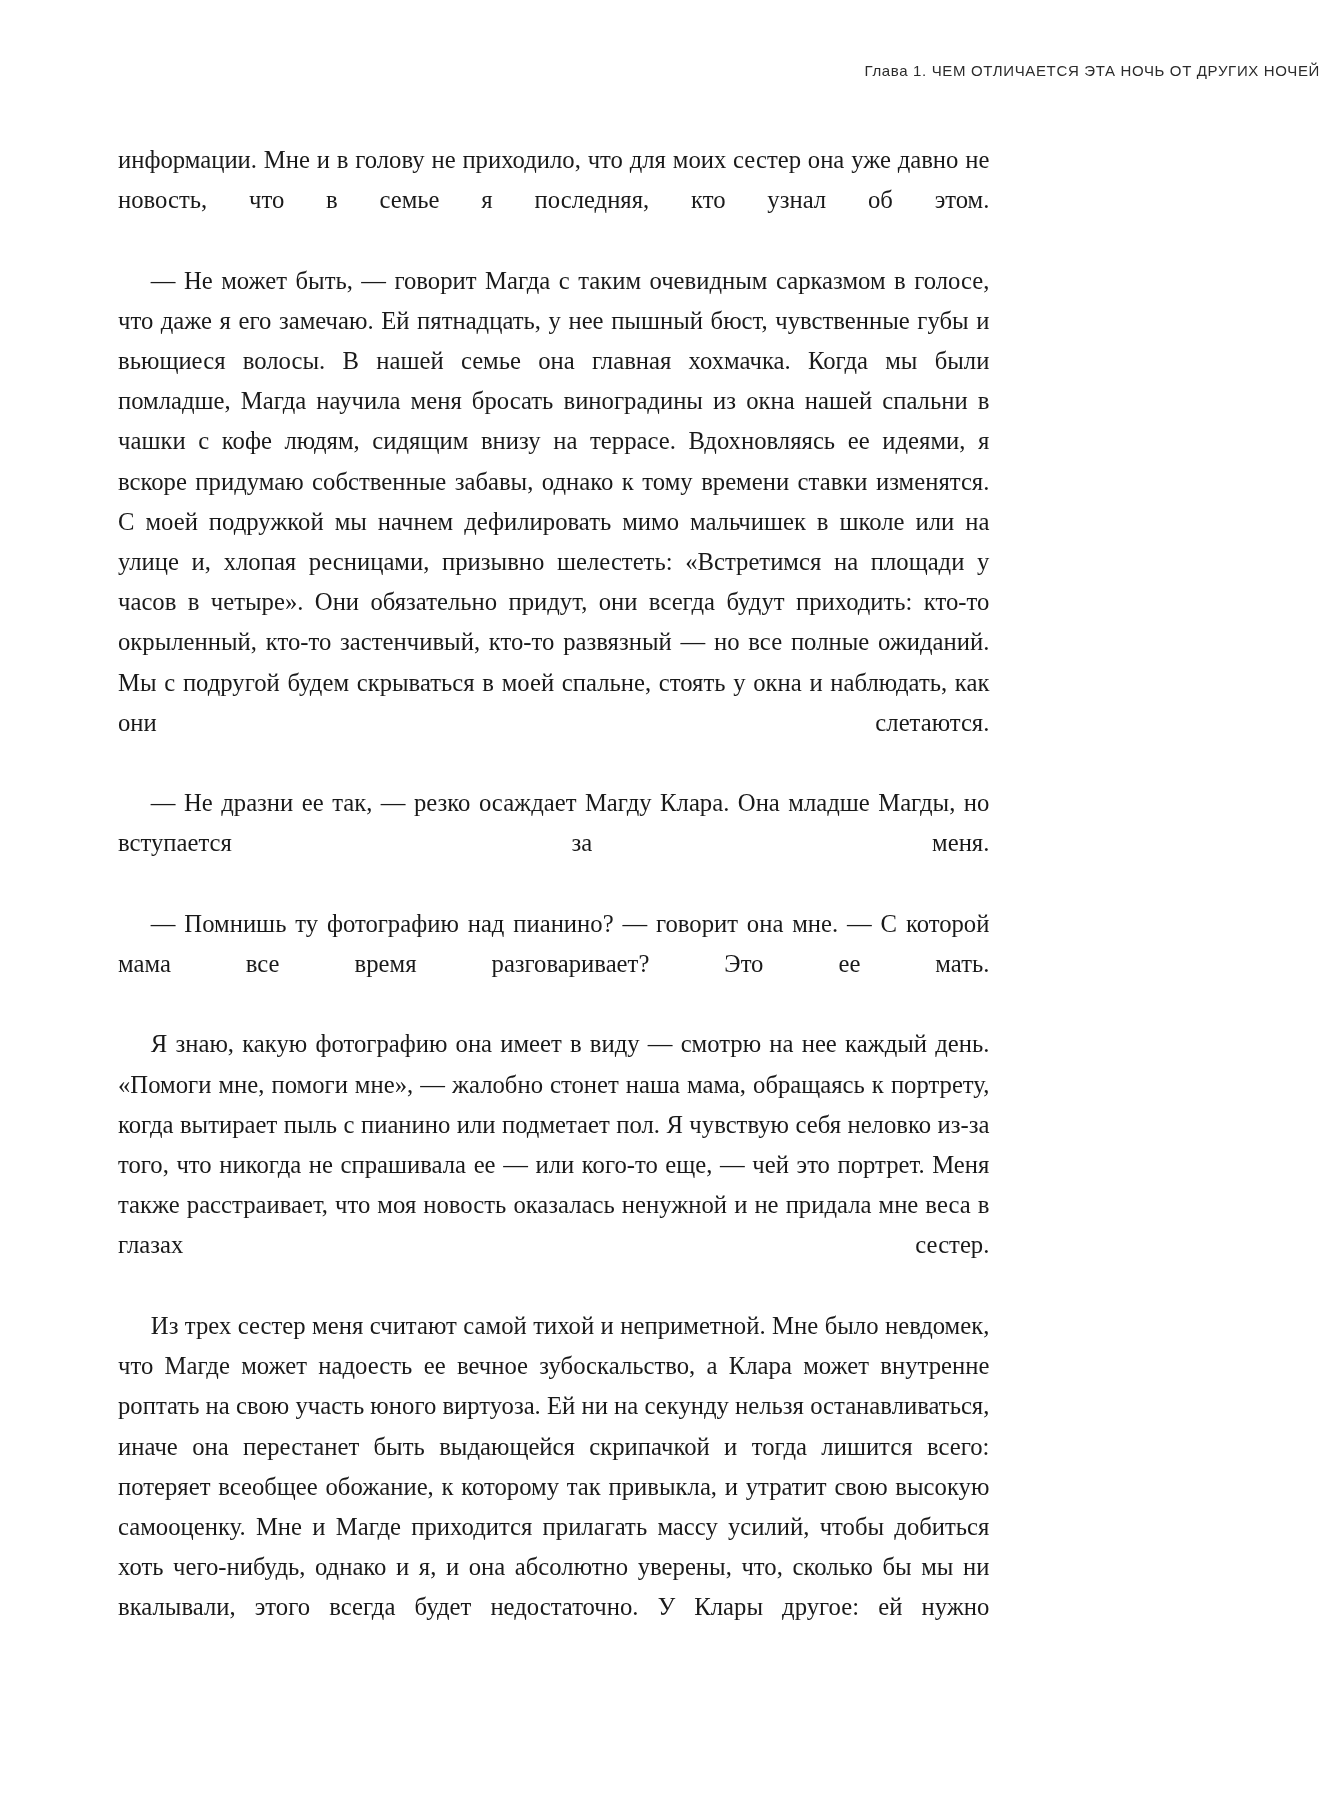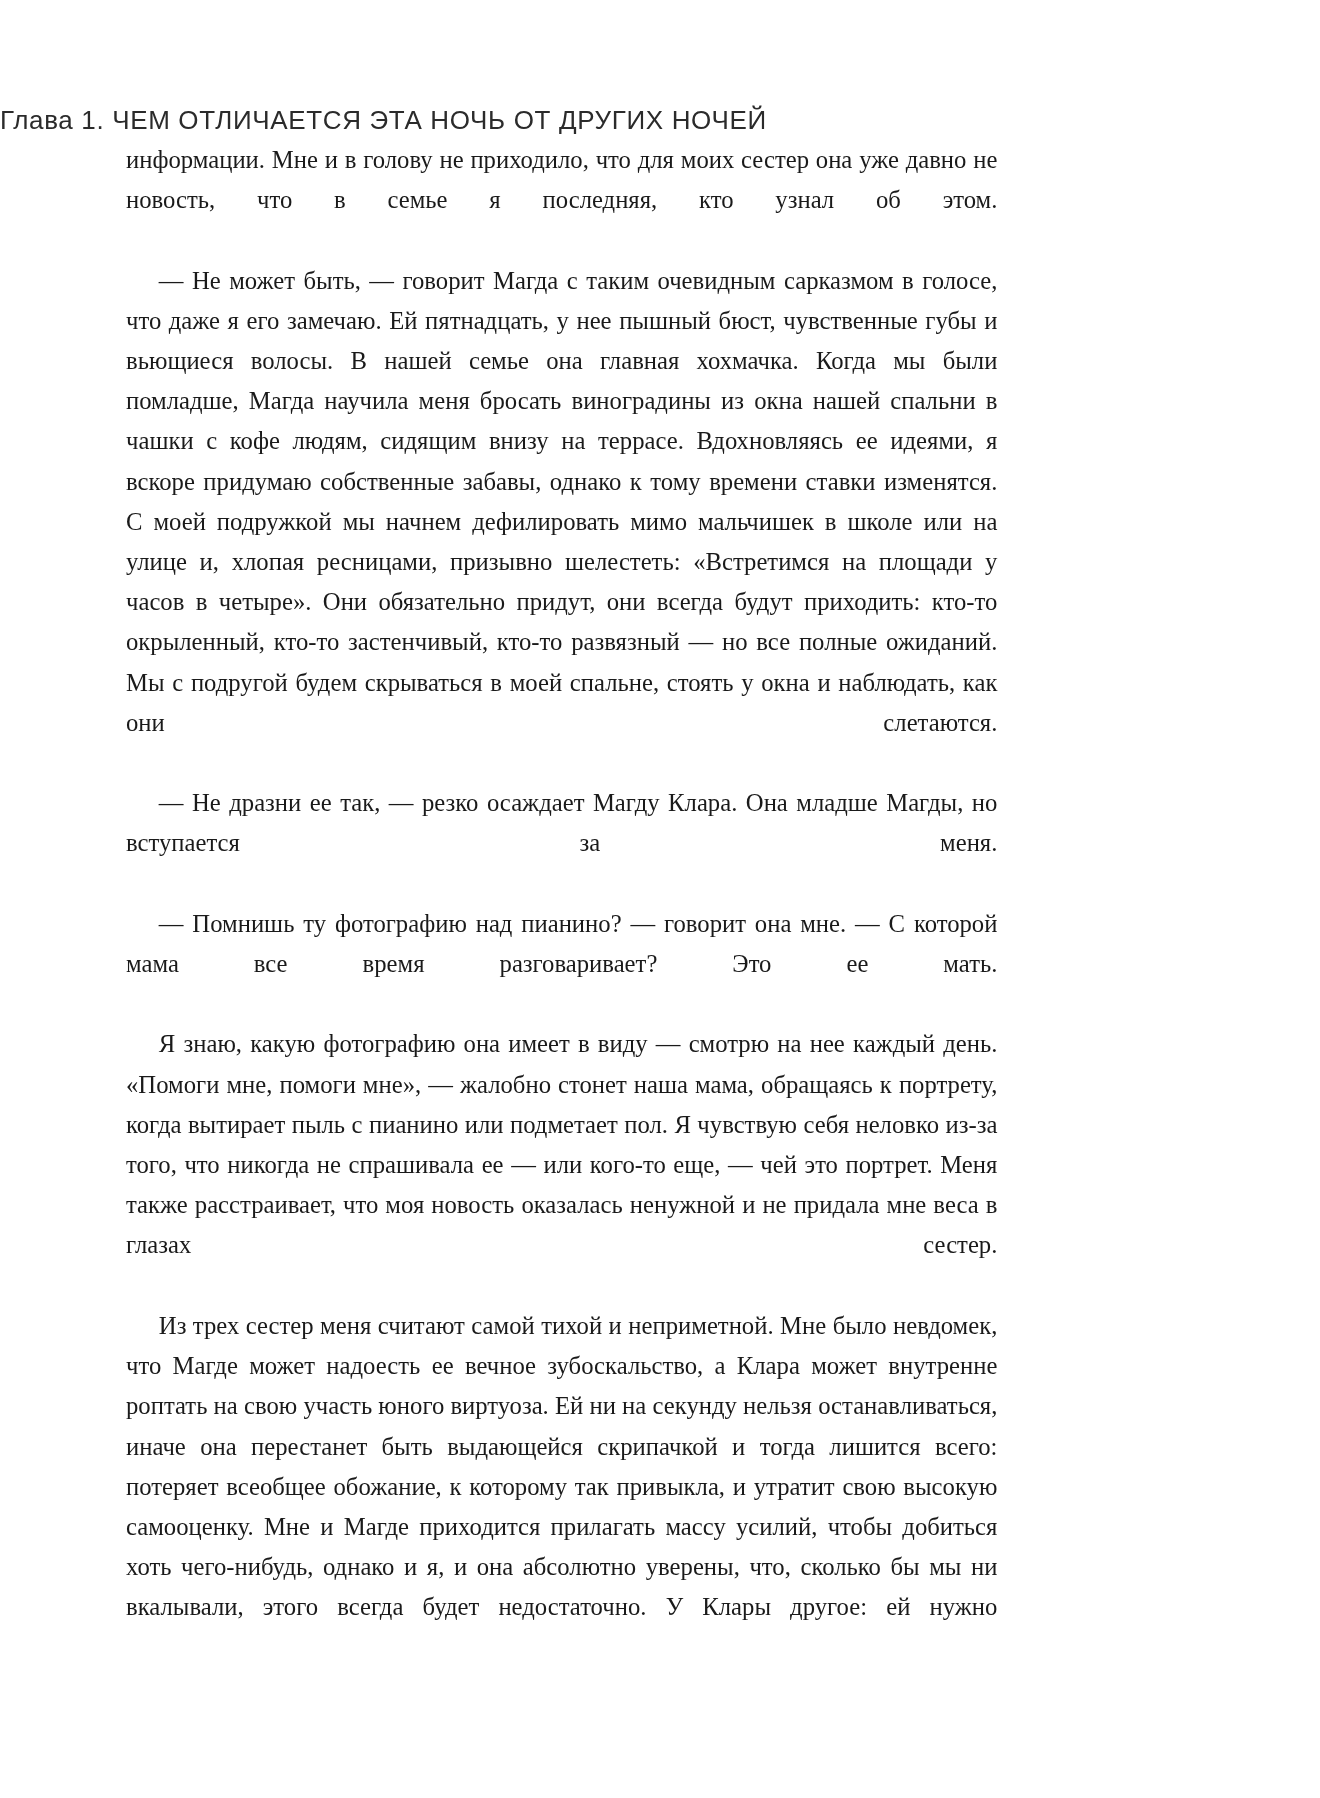--- a/index.html
+++ b/index.html
@@ -24,34 +24,33 @@
     background: #ffffff;
     box-sizing: border-box;
   }
 
   
   .running-head {
     position: absolute;
     left: 0;
     top: 62px;
     width: 1320px;
-    text-align: left;
+    text-align: right;
     font-family: "Liberation Sans", "DejaVu Sans", sans-serif;
-    font-size: 26px;
+    font-size: 15px;
     letter-spacing: 0.65px;
     color: #2b2b2b;
     white-space: nowrap;
     font-weight: 400;
-    margin-top: 43px;
   }
 
   
   .text-column {
     position: absolute;
-    left: 126px;
+    left: 118px;
     top: 140px;
     width: 872px;
   }
 
   p.body-par {
     margin: 0;
     font-size: 25.6px;
     line-height: 40.2px;
     text-align: justify;
     text-justify: inter-word;

